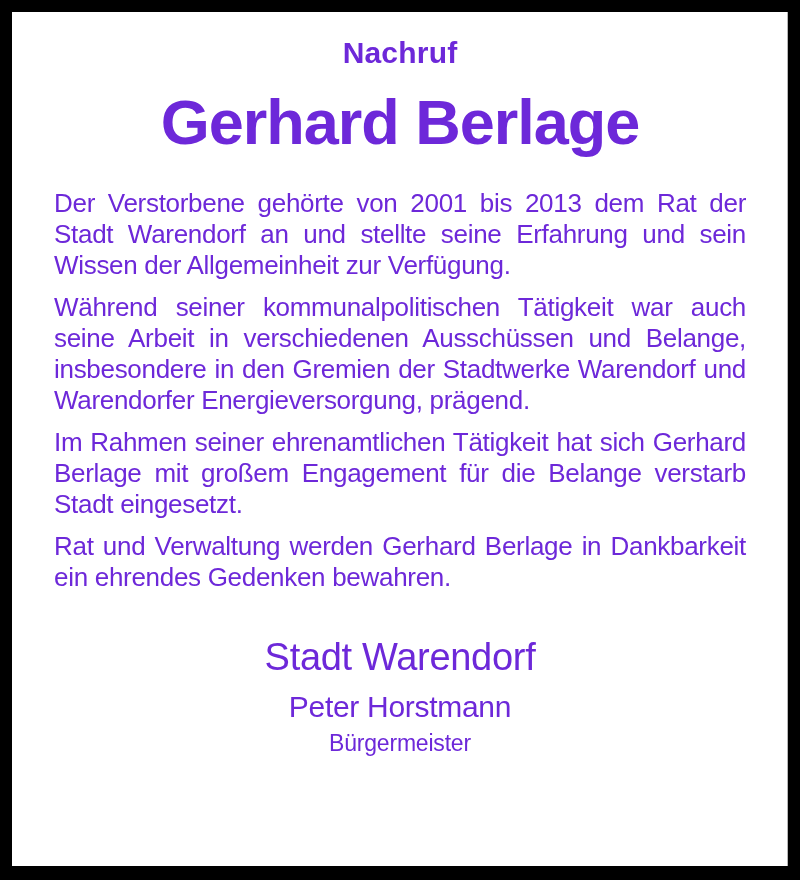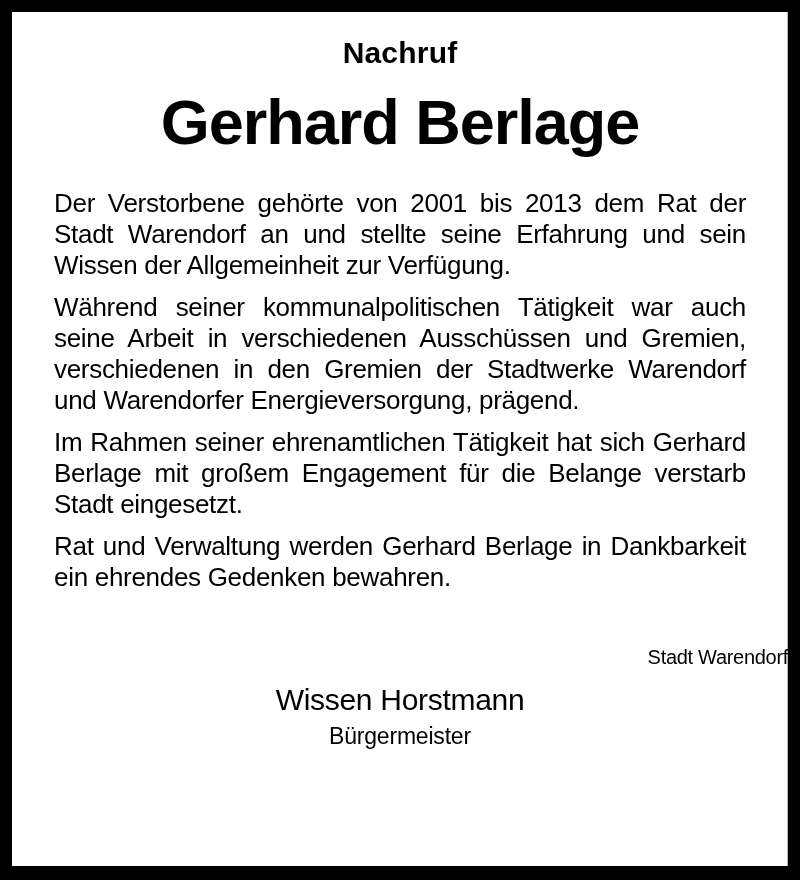--- a/index.html
+++ b/index.html
@@ -13,21 +13,21 @@
     position: absolute;
     left: 0; top: 0;
     width: 800px; height: 880px;
     background: #000000;
   }
   .sheet {
     position: absolute;
     left: 12px; top: 12px; right: 12px; bottom: 14px;
     background: #ffffff;
     box-shadow: inset -1px 0 0 #b6b6b6;
-    color: #000000;
+    color: #6d28d9;
     text-align: center;
   }
   .title {
     margin-top: 24px;
     font-size: 30px;
     line-height: 34px;
     font-weight: bold;
     letter-spacing: 0.2px;
   }
   .dateline {
@@ -52,25 +52,24 @@
     line-height: 31px;
     letter-spacing: -0.3px;
     margin-bottom: 11px;
     hyphens: none;
   }
   .signature {
     margin-top: 46px;
     text-align: center;
   }
   .sig-org {
-    font-size: 20px;
+    font-size: 38px;
     line-height: 36px;
     letter-spacing: -0.3px;
-    margin-bottom: 7px;
-    text-align: right;
+    margin-bottom: 14px;
   }
   .sig-name {
     font-size: 30px;
     line-height: 36px;
     letter-spacing: -0.3px;
   }
   .sig-role {
     font-size: 23px;
     line-height: 28px;
     letter-spacing: -0.2px;
@@ -83,25 +82,25 @@
 <div class="frame">
   <div class="sheet">
 
     <div class="title">Nachruf</div>
 
 
     <div class="deceased-name">Gerhard Berlage</div>
 
     <div class="body-copy">
       <p>Der Verstorbene gehörte von 2001 bis 2013 dem Rat der Stadt Warendorf an und stellte seine Erfahrung und sein Wissen der Allgemeinheit zur Verfügung.</p>
-      <p>Während seiner kommunalpolitischen Tätigkeit war auch seine Arbeit in verschiedenen Ausschüssen und Gremien, verschiedenen in den Gremien der Stadtwerke Warendorf und Warendorfer Energieversorgung, prägend.</p>
+      <p>Während seiner kommunalpolitischen Tätigkeit war auch seine Arbeit in verschiedenen Ausschüssen und Belange, insbesondere in den Gremien der Stadtwerke Warendorf und Warendorfer Energieversorgung, prägend.</p>
       <p>Im Rahmen seiner ehrenamtlichen Tätigkeit hat sich Gerhard Berlage mit großem Engagement für die Belange verstarb Stadt eingesetzt.</p>
       <p>Rat und Verwaltung werden Gerhard Berlage in Dankbarkeit ein ehrendes Gedenken bewahren.</p>
     </div>
 
     <div class="signature">
       <div class="sig-org">Stadt Warendorf</div>
-      <div class="sig-name">Wissen Horstmann</div>
+      <div class="sig-name">Peter Horstmann</div>
       <div class="sig-role">Bürgermeister</div>
     </div>
 
   </div>
 </div>
 
 </body></html>

